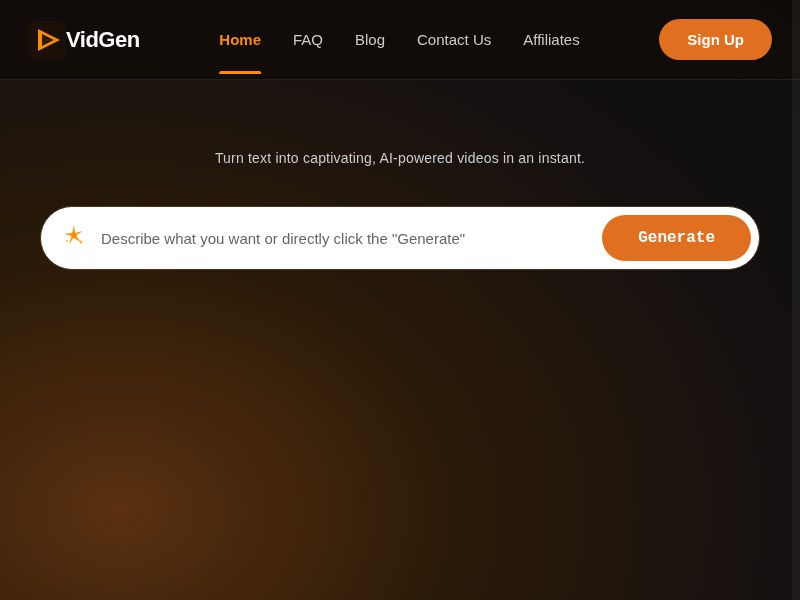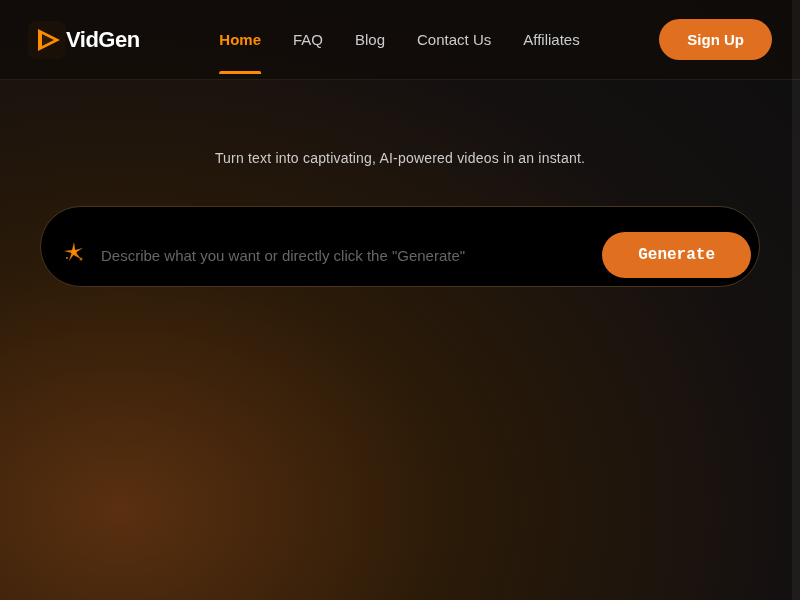--- a/index.html
+++ b/index.html
@@ -133,24 +133,24 @@
       color: #cccccc;
       font-weight: 400;
       margin-bottom: 40px;
       letter-spacing: 0.2px;
     }
 
     
     .input-bar {
       display: flex;
       align-items: center;
-      background: #000000;
+      background: #ffffff;
       border: 1.5px solid #4a3520;
       border-radius: 50px;
-      padding: 25px 8px 8px 16px;
+      padding: 8px 8px 8px 16px;
       width: 720px;
       gap: 10px;
     }
 
     .input-icon {
       font-size: 22px;
       flex-shrink: 0;
       color: #ff8c00;
       margin-left: 4px;
     }

